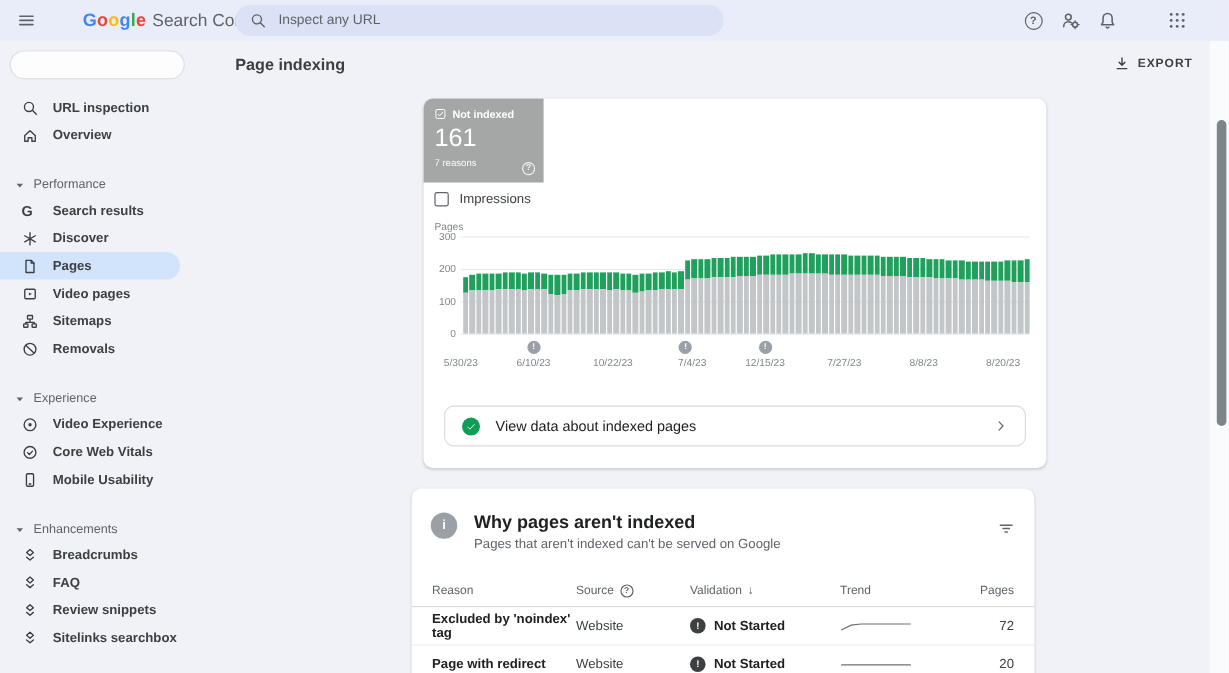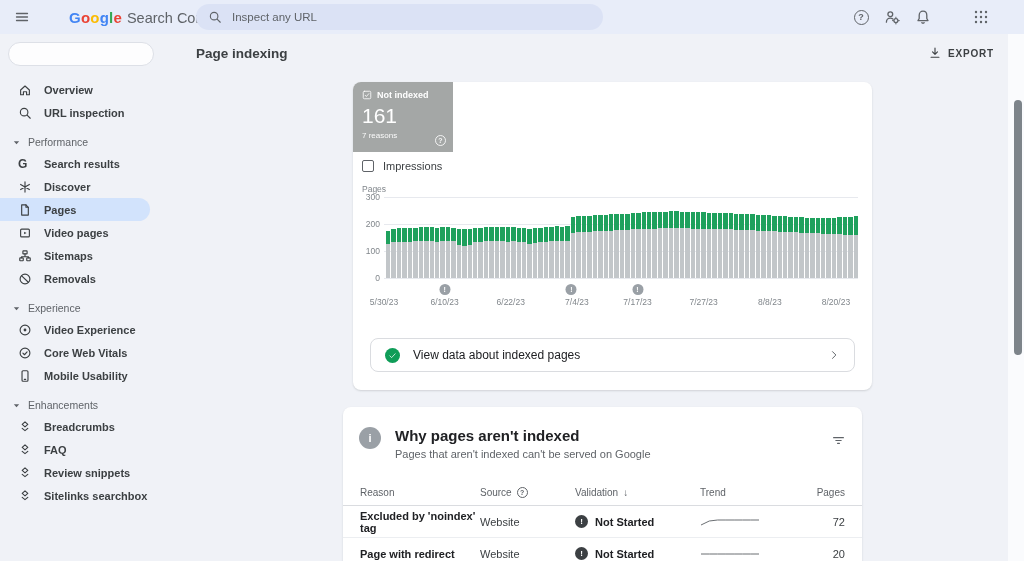--- a/index.html
+++ b/index.html
@@ -40,21 +40,21 @@
     background:#fdfdfe; border:1px solid #dde0e7; border-radius:13px; cursor:pointer; }
   .side-nav { position:absolute; left:0; top:44px; right:0; }
   .side-item { height:23px; display:flex; align-items:center; padding-left:18px;
     cursor:pointer; position:relative; }
   .side-item.selected { background:var(--selected-item-bg,#d2e3fc);
     border-radius:0 14px 14px 0; width:150px; }
   .side-icon { width:14px; height:14px; color:#3c4043; flex:0 0 14px; display:inline-flex; }
   .side-icon svg { width:14px; height:14px; }
   .gletter { font-size:12px; font-weight:700; color:#3c4043; }
   .side-label { font-size:11px; font-weight:600; color:#3c4043; margin-left:12px; white-space:nowrap; }
-  .side-group { height:20px; margin-top:8px; display:flex; align-items:center;
+  .side-group { height:20px; margin-top:20px; display:flex; align-items:center;
     padding-left:12px; cursor:pointer; }
   .side-group .caret { width:9px; height:9px; color:#5f6368; display:inline-flex; }
   .side-group .caret svg { width:9px; height:9px; }
   .side-group-label { font-size:10.5px; color:#5f6368; margin-left:7px; }
 
   
   .main { position:absolute; left:180px; top:34px; right:0; bottom:0; }
   .page-title { position:absolute; left:16px; top:12px; font-size:13.5px;
     font-weight:700; color:#3c4043; }
   .export-btn { position:absolute; right:30px; top:12px; display:flex; align-items:center;
@@ -204,33 +204,33 @@
       </span>
   </div>
 </div>
 
 <div class="sidebar">
   <div class="property-pill"></div>
   <div class="side-nav" id="side-nav">
       <div class="side-item">
         <span class="side-icon">
           <svg viewBox="0 0 16 16" fill="none" stroke="currentColor" stroke-width="1.3" stroke-linecap="round" stroke-linejoin="round">
-            <path d="M3 8l5-4.6L13 8v5.4H9.8V10H6.2v3.4H3z"></path>
-          </svg>
-        </span>
-               <span class="side-label">Overview</span>
-      </div>
-      <div class="side-item">
-        <span class="side-icon">
-          <svg viewBox="0 0 16 16" fill="none" stroke="currentColor" stroke-width="1.3" stroke-linecap="round" stroke-linejoin="round">
             <circle cx="7" cy="7" r="4.3"></circle>
             <path d="M10.4 10.4L14 14"></path>
           </svg>
         </span>
                <span class="side-label">URL inspection</span>
+      </div>
+      <div class="side-item">
+        <span class="side-icon">
+          <svg viewBox="0 0 16 16" fill="none" stroke="currentColor" stroke-width="1.3" stroke-linecap="round" stroke-linejoin="round">
+            <path d="M3 8l5-4.6L13 8v5.4H9.8V10H6.2v3.4H3z"></path>
+          </svg>
+        </span>
+               <span class="side-label">Overview</span>
       </div>
       <div class="side-group">
         <span class="caret">
           <svg viewBox="0 0 10 10" fill="currentColor">
             <path d="M2 3.5l3 3.5 3-3.5z"></path>
           </svg>
         </span>
                <span class="side-group-label">Performance</span>
       </div>
       <div class="side-item">
@@ -762,23 +762,23 @@
                  <div style="height:43.5px;background:#c2c6c9"></div>
             </div>
           </div>
         </div>
       <div class="chart-xaxis" id="chart-xaxis">
           <div class="milestone" style="left:12.79%">!</div>
           <div class="milestone" style="left:39.53%">!</div>
           <div class="milestone" style="left:53.49%">!</div>
           <div class="xtick" style="left:0.00%">5/30/23</div>
           <div class="xtick" style="left:12.79%">6/10/23</div>
-          <div class="xtick" style="left:26.74%">6/22/23</div>
+          <div class="xtick" style="left:26.74%">10/22/23</div>
           <div class="xtick" style="left:40.70%">7/4/23</div>
-          <div class="xtick" style="left:53.49%">7/17/23</div>
+          <div class="xtick" style="left:53.49%">12/15/23</div>
           <div class="xtick" style="left:67.44%">7/27/23</div>
           <div class="xtick" style="left:81.40%">8/8/23</div>
           <div class="xtick" style="left:95.35%">8/20/23</div>
         </div>
     </div>
 
     <div class="view-data">
       <span class="vd-check" style="background: rgb(15, 157, 88);">
           <svg viewBox="0 0 16 16" fill="none" stroke="currentColor" stroke-width="1.3" stroke-linecap="round" stroke-linejoin="round">
             <path d="M3.2 8.6l3.2 3.2 6.4-6.9"></path>

